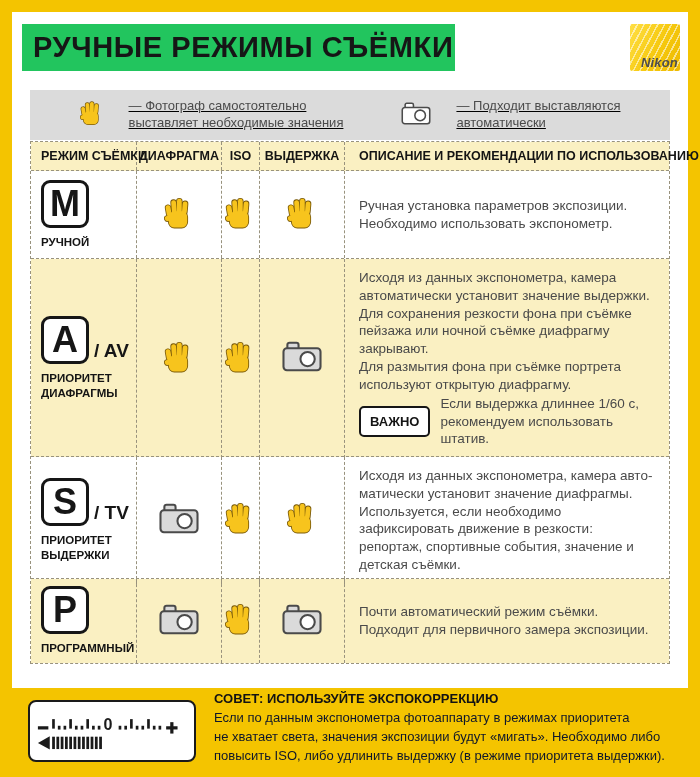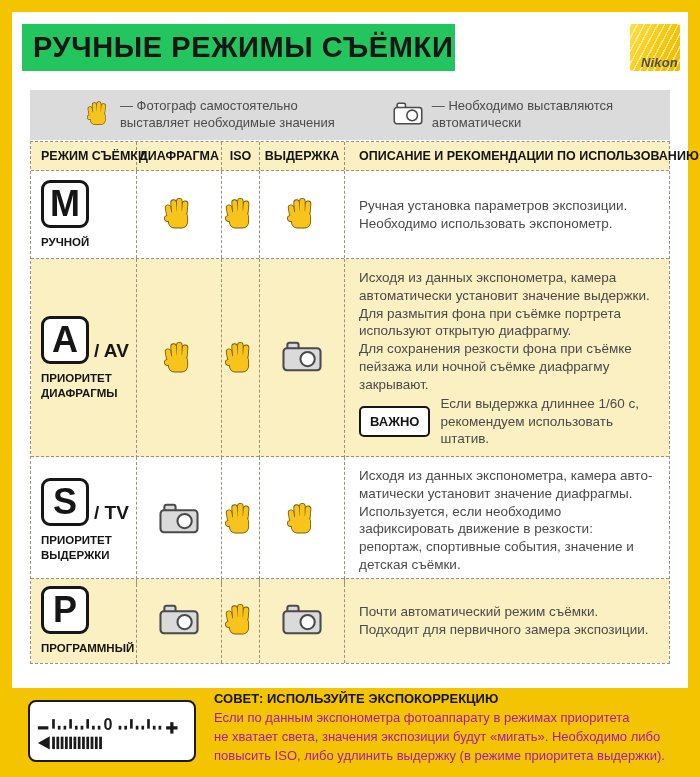--- a/index.html
+++ b/index.html
@@ -20,21 +20,21 @@
     background:
       repeating-linear-gradient(118deg, rgba(255,255,255,0.55) 0 1.5px, rgba(255,255,255,0) 1.5px 6px),
       linear-gradient(118deg,#FFDF45 0%,#F6C90E 55%,#EDB900 100%);
     margin-left: 39px;
   }
   .nikon-text{ position:absolute; bottom:1px; right:2px; font-size:13px; font-weight:bold; font-style:italic; color:#4E4E4E; letter-spacing:0.2px; }
 
   
   .legend{ position:absolute; left:18px; top:78px; width:640px; height:50px; background:#DBDBDB;
     display:flex; align-items:center; justify-content:center; gap:58px; }
-  .legend-item{ display:flex; align-items:center; gap:9px; }
+  .legend-item{ display:flex; align-items:center; gap:25px;text-decoration:underline; }
   .legend-text{ font-size:13px; line-height:1.28; color:#4B4B4B; }
   .legend .hand-svg{ width:24px; height:28px; }
   .legend .cam-svg{ width:30px; height:23px; }
   .legend .cam-svg .cam-fill{ fill:#FDFDFD; }
 
   
   .tbl{ position:absolute; left:18px; top:129px; width:640px; border:1px dashed #98927D; background:#fff; }
   .trow{ display:grid; grid-template-columns:106px 85px 38px 85px 1fr; border-bottom:1px dashed #98927D; }
   .trow:last-child{ border-bottom:none; }
   .cell{ border-right:1px dashed #98927D; min-width:0; }
@@ -70,21 +70,21 @@
     padding:5px 9px; font-size:13px; font-weight:bold; color:#141414; }
   .note-text{ flex:1; }
 
   
   .footer{ position:absolute; left:12px; top:688px; width:676px; height:89px; display:flex; align-items:flex-start; }
   .ev-box{ margin:12px 0 0 16px; width:168px; height:62px; background:#FFFFFF; border:2.5px solid #1A1A1A; border-radius:8px;
     display:flex; align-items:center; justify-content:center; }
   .ev-box svg{ width:152px; height:52px; }
   .footer-text{ margin:3px 0 0 18px; }
   .footer-title{ font-size:13px; font-weight:bold; color:#131313; margin-bottom:3px; }
-  .footer-line{ font-size:13px; color:#a21caf; line-height:1.45; white-space:nowrap; }
+  .footer-line{ font-size:13px; color:#0f172a; line-height:1.45; white-space:nowrap; }
 
   .cam-svg .cam-fill{ fill:#DADADA; }
 </style>
 </head>
 <body>
 
 <div class="canvas">
   <div class="panel">
 
     <div class="header-row">
@@ -123,21 +123,21 @@
       </div>
       <div class="legend-item">
         <span><svg class="cam-svg" viewBox="0 0 46 36">
               <g class="cam-fill" stroke="#4A4A4A" stroke-width="2.4" fill="#DADADA">
                 <rect x="6" y="2" width="13" height="11" rx="2.5"></rect>
                 <rect x="1.5" y="8.5" width="43" height="25.5" rx="4"></rect>
               </g>
               <circle cx="29.5" cy="21" r="8.3" fill="#FFFFFF" stroke="#4A4A4A" stroke-width="2.4"></circle>
             </svg></span>
         <div class="legend-text">
-          <div>— Необходимо выставляются</div>
+          <div>— Подходит выставляются</div>
           <div>автоматически</div>
         </div>
       </div>
     </div>
 
     <div class="tbl">
 
       <div class="trow thead">
         <div class="cell c1">РЕЖИМ СЪЁМКИ</div>
         <div class="cell c2">ДИАФРАГМА</div>
@@ -271,22 +271,22 @@
             <span><svg class="cam-svg" viewBox="0 0 46 36">
                 <g class="cam-fill" stroke="#4A4A4A" stroke-width="2.4" fill="#DADADA">
                   <rect x="6" y="2" width="13" height="11" rx="2.5"></rect>
                   <rect x="1.5" y="8.5" width="43" height="25.5" rx="4"></rect>
                 </g>
                 <circle cx="29.5" cy="21" r="8.3" fill="#FFFFFF" stroke="#4A4A4A" stroke-width="2.4"></circle>
               </svg></span>
           </div>
         <div class="cell desc-cell">
           <p>Исходя из данных экспонометра, камера автоматически установит значение выдержки.</p>
+          <p>Для сохранения резкости фона при съёмке пейзажа или ночной съёмке диафрагму закрывают.</p>
           <p>Для размытия фона при съёмке портрета используют открытую диафрагму.</p>
-          <p>Для сохранения резкости фона при съёмке пейзажа или ночной съёмке диафрагму закрывают.</p>
           <div class="note">
             <span class="note-badge">ВАЖНО</span>
             <span class="note-text">Если выдержка длиннее 1/60 с, рекомендуем использовать штатив.</span>
           </div>
         </div>
       </div>
 
       <div class="trow row-s">
         <div class="cell mode-cell">
           <div class="mode-top">

